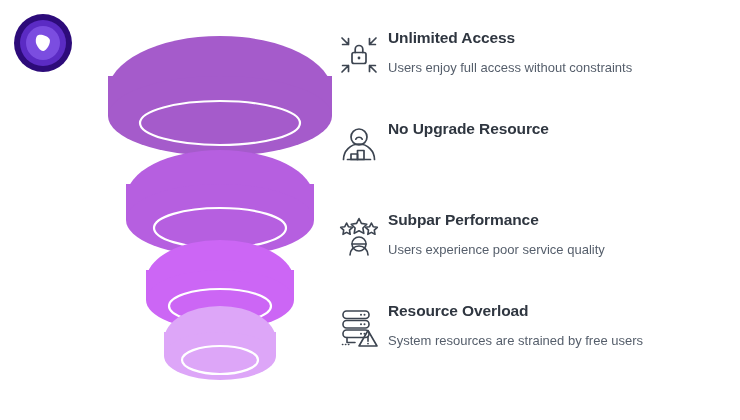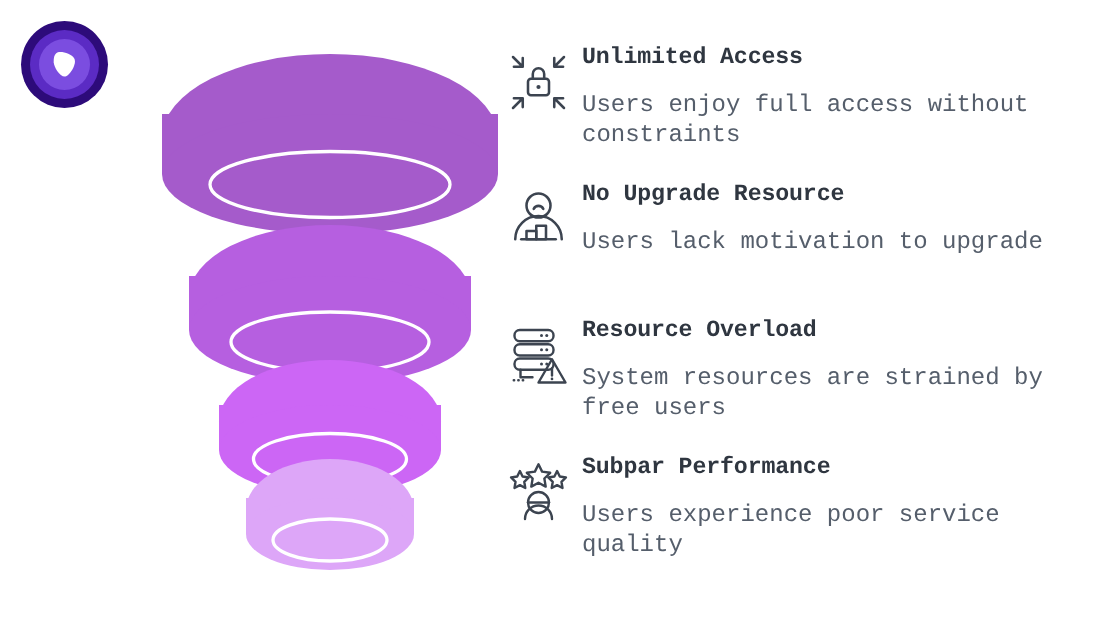--- a/index.html
+++ b/index.html
@@ -53,32 +53,31 @@
     width: 58px;
     flex: 0 0 58px;
     padding-top: 6px;
     display: flex;
     justify-content: center;
   }
   .feature-icon svg { display: block; }
   .feature-text {
     flex: 1 1 auto;
     padding-top: 1px;
-    font-family: Liberation Mono, monospace;
   }
   .feature-title {
     font-size: 15.5px;
     font-weight: bold;
     color: #2f3640;
     letter-spacing: -0.1px;
     line-height: 1.2;
     margin: 0 0 12px 0;
   }
   .feature-desc {
-    font-size: 16px;
+    font-size: 13px;
     font-weight: normal;
     color: #555e6b;
     line-height: 1.3;
     margin: 0;
   }
 </style>
 </head>
 <body>
 
 <div class="logo-badge">
@@ -149,21 +148,37 @@
         <circle cx="21" cy="12" r="8"></circle>
         <path d="M17.8 14.2 a3.6 3.6 0 0 1 6.4 0"></path>
         <path d="M5.5 34.5 a15.5 15.5 0 0 1 31 0"></path>
         <rect x="13" y="29" width="6.5" height="5.5"></rect>
         <rect x="19.5" y="25.5" width="6.5" height="9"></rect>
         <path d="M9.5 34.5 h23"></path>
       </svg>
     </div>
     <div class="feature-text">
       <p class="feature-title">No Upgrade Resource</p>
-      <p class="feature-desc">Users lack motivation to upgrade</p>
+    </div>
+  </div>
+
+  <div class="feature-row">
+    <div class="feature-icon">
+      <svg width="42" height="42" viewBox="0 0 42 42" fill="none" stroke="#3c4450" stroke-width="1.6" stroke-linecap="round" stroke-linejoin="round">
+        <path d="M21 2.5 l2.4 4.9 5.4 .8 -3.9 3.8 .9 5.4 -4.8 -2.6 -4.8 2.6 .9 -5.4 -3.9 -3.8 5.4 -.8 Z"></path>
+        <path d="M8.6 7 l1.8 3.7 4.1 .6 -3 2.9 .7 4.1 -3.6 -1.9 -3.6 1.9 .7 -4.1 -3 -2.9 4.1 -.6 Z"></path>
+        <path d="M33.4 7 l1.8 3.7 4.1 .6 -3 2.9 .7 4.1 -3.6 -1.9 -3.6 1.9 .7 -4.1 -3 -2.9 4.1 -.6 Z"></path>
+        <circle cx="21" cy="28" r="7"></circle>
+        <path d="M14 28 h14"></path>
+        <path d="M12 39 a9 9 0 0 1 18 0"></path>
+      </svg>
+    </div>
+    <div class="feature-text">
+      <p class="feature-title">Subpar Performance</p>
+      <p class="feature-desc">Users experience poor service quality</p>
     </div>
   </div>
 
   <div class="feature-row">
     <div class="feature-icon">
       <svg width="42" height="42" viewBox="0 0 42 42" fill="none" stroke="#3c4450" stroke-width="1.6" stroke-linecap="round" stroke-linejoin="round">
         <rect x="5" y="4" width="26" height="7.5" rx="3.5"></rect>
         <rect x="5" y="13.5" width="26" height="7.5" rx="3.5"></rect>
         <rect x="5" y="23" width="26" height="7.5" rx="3.5"></rect>
         <circle cx="23" cy="7.7" r="1" fill="#3c4450" stroke="none"></circle>
@@ -178,30 +193,13 @@
         <path d="M30 29.5 v4.8"></path>
         <circle cx="30" cy="36.6" r="0.9" fill="#3c4450" stroke="none"></circle>
       </svg>
     </div>
     <div class="feature-text">
       <p class="feature-title">Resource Overload</p>
       <p class="feature-desc">System resources are strained by free users</p>
     </div>
   </div>
 
-  <div class="feature-row">
-    <div class="feature-icon">
-      <svg width="42" height="42" viewBox="0 0 42 42" fill="none" stroke="#3c4450" stroke-width="1.6" stroke-linecap="round" stroke-linejoin="round">
-        <path d="M21 2.5 l2.4 4.9 5.4 .8 -3.9 3.8 .9 5.4 -4.8 -2.6 -4.8 2.6 .9 -5.4 -3.9 -3.8 5.4 -.8 Z"></path>
-        <path d="M8.6 7 l1.8 3.7 4.1 .6 -3 2.9 .7 4.1 -3.6 -1.9 -3.6 1.9 .7 -4.1 -3 -2.9 4.1 -.6 Z"></path>
-        <path d="M33.4 7 l1.8 3.7 4.1 .6 -3 2.9 .7 4.1 -3.6 -1.9 -3.6 1.9 .7 -4.1 -3 -2.9 4.1 -.6 Z"></path>
-        <circle cx="21" cy="28" r="7"></circle>
-        <path d="M14 28 h14"></path>
-        <path d="M12 39 a9 9 0 0 1 18 0"></path>
-      </svg>
-    </div>
-    <div class="feature-text">
-      <p class="feature-title">Subpar Performance</p>
-      <p class="feature-desc">Users experience poor service quality</p>
-    </div>
-  </div>
-
 </div>
 
 </body></html>

